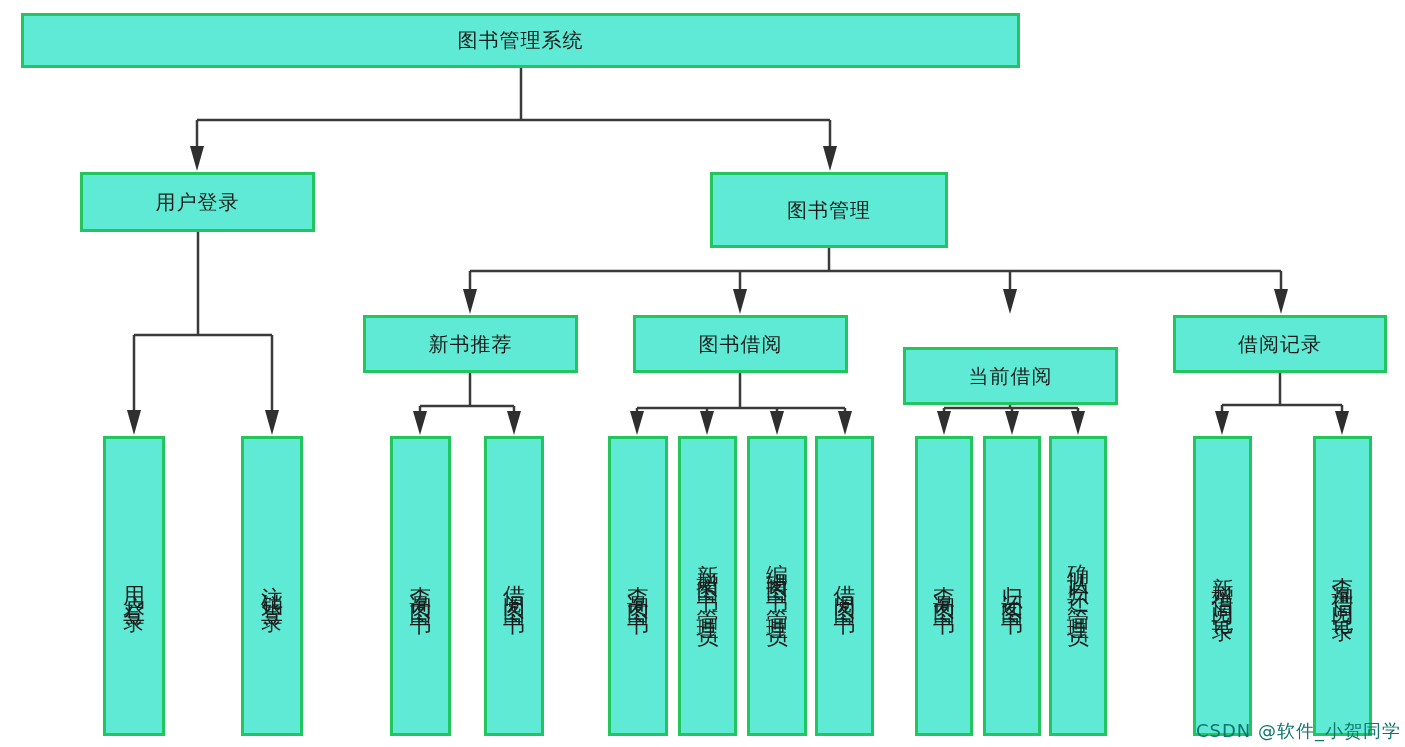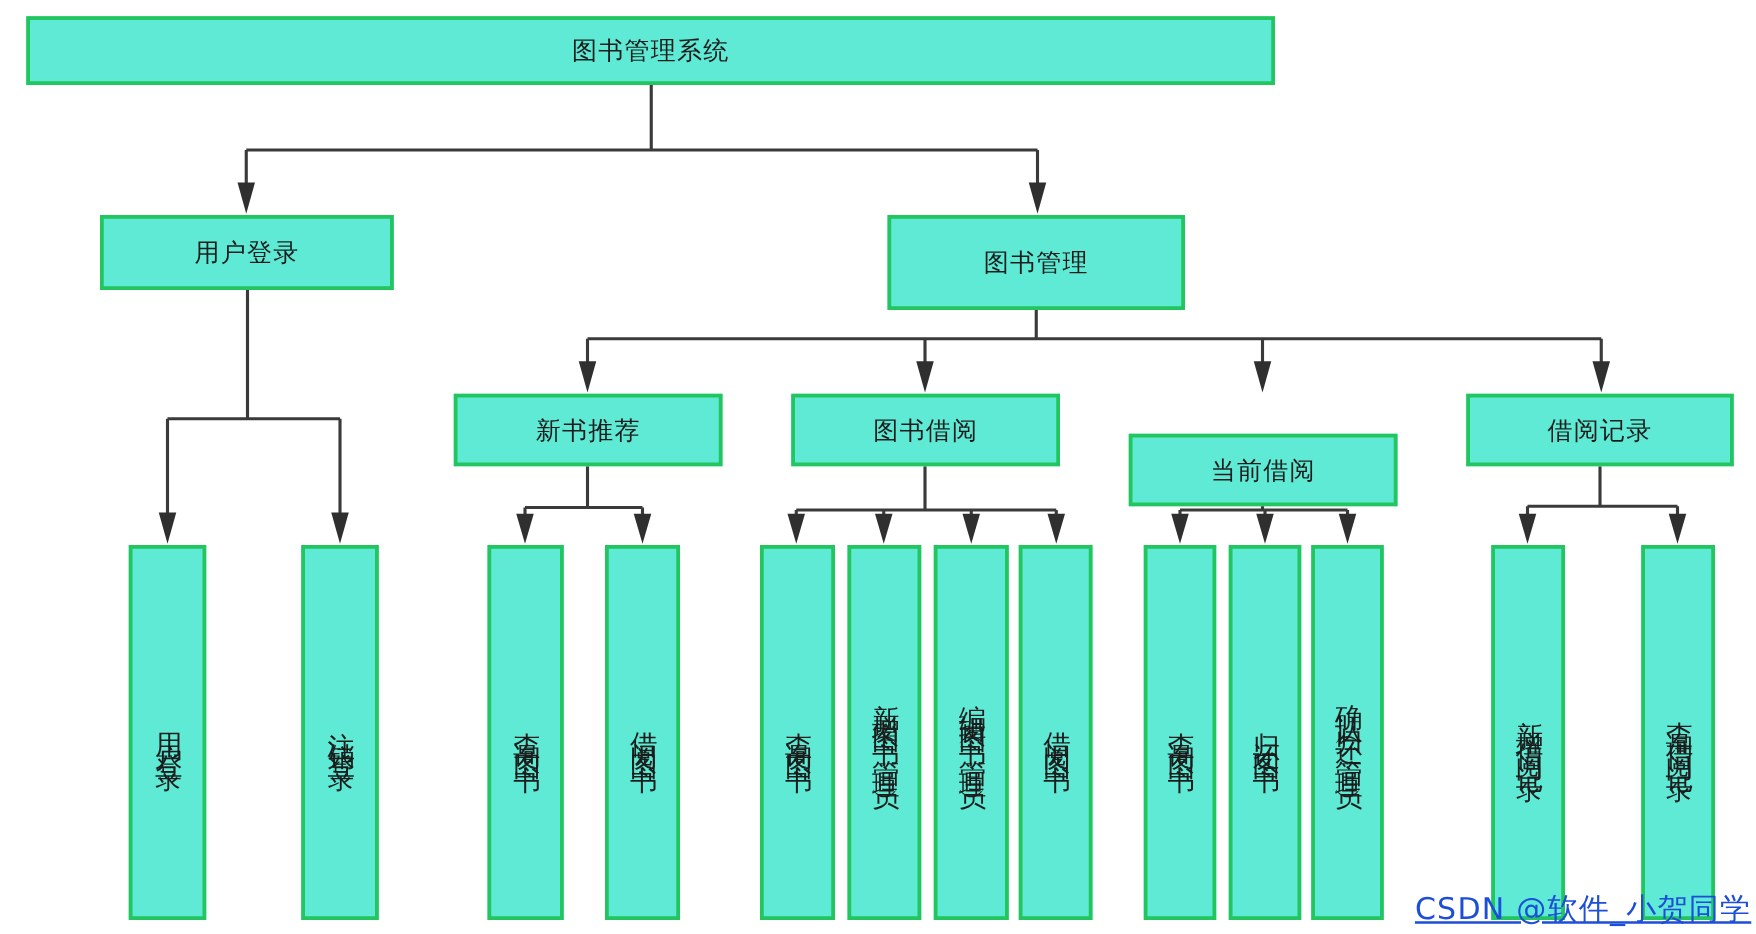--- a/index.html
+++ b/index.html
@@ -41,25 +41,24 @@
     text-orientation: upright;
     font-size: 22px;
     letter-spacing: 9px;
     line-height: 1;
     white-space: nowrap;
   }
   .watermark {
     position: absolute;
     right: 4px;
     bottom: 4px;
-    font-size: 24px;
-    color: #1d4ed8;
+    font-size: 18px;
+    color: #0f766e;
     letter-spacing: 1px;
     white-space: nowrap;
-    text-decoration: underline;
   }
 </style>
 </head>
 <body>
 
 <div class="canvas">
 
   <svg class="wires" width="1405" height="747" viewBox="0 0 1405 747">
     <g stroke="#3a3a3a" stroke-width="2.5" fill="none">
 

